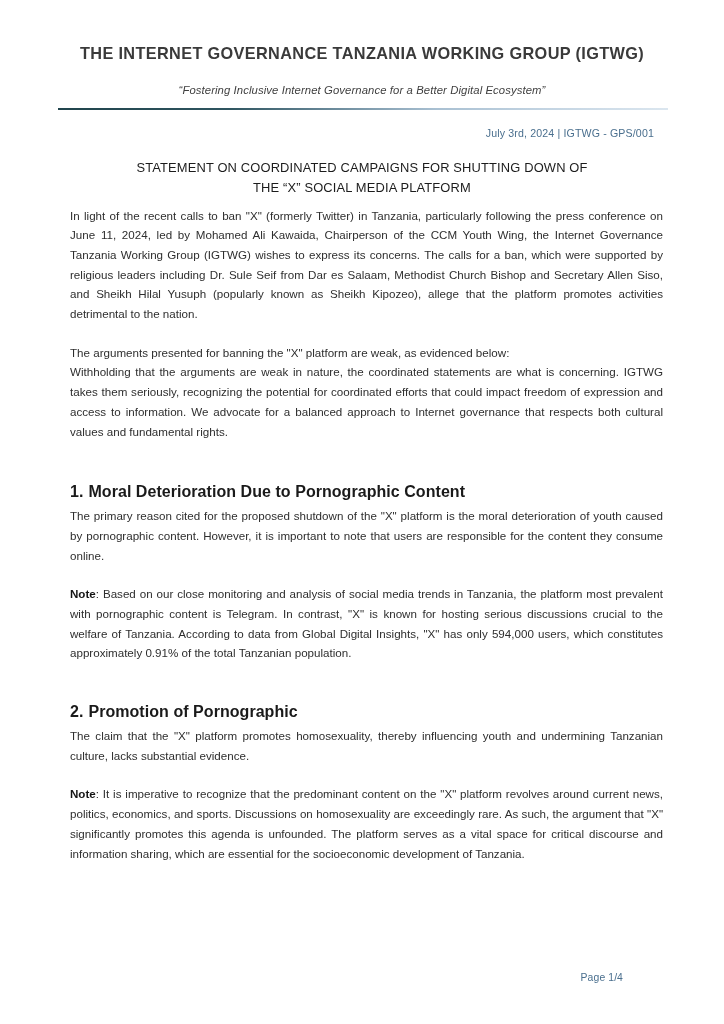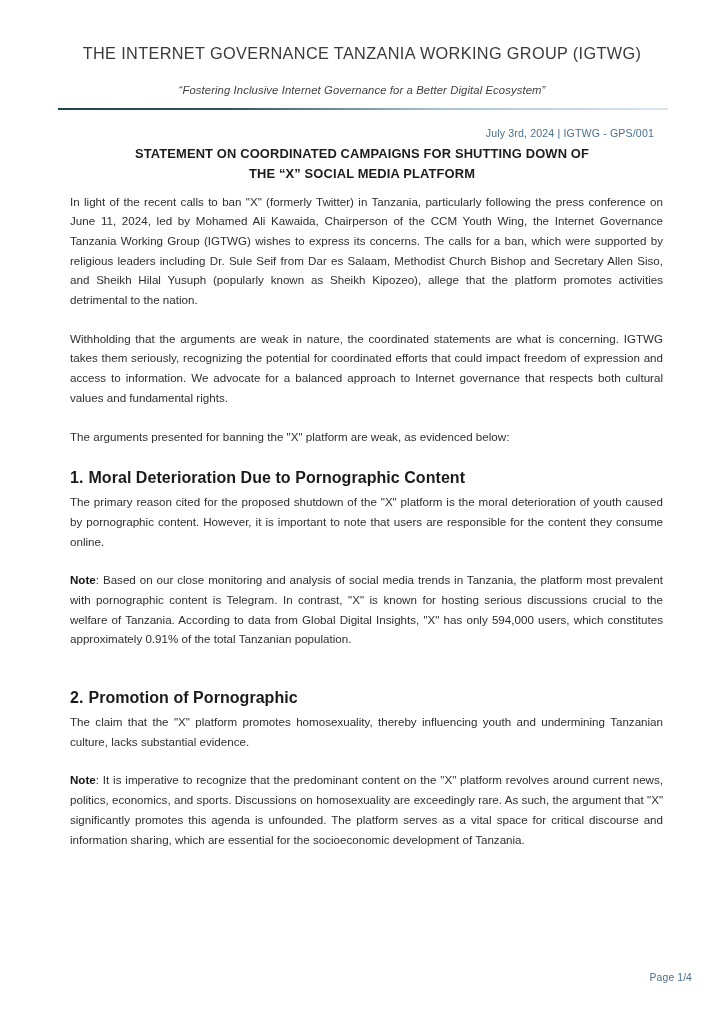--- a/index.html
+++ b/index.html
@@ -25,21 +25,21 @@
 
   
   .letterhead {
     padding-top: 44px;
     text-align: center;
   }
 
   .org-title {
     font-size: 16.3px;
     letter-spacing: 0.35px;
-    font-weight: 400;
+    font-weight: 700;
     color: #3a3a3a;
     line-height: 1.2;
     white-space: nowrap;
   }
 
   .tagline {
     margin-top: 20px;
     font-size: 11.3px;
     font-style: italic;
     color: #3f3f3f;
@@ -66,25 +66,25 @@
     margin-top: 17px;
     padding-right: 70px;
     text-align: right;
     font-size: 10.6px;
     color: #4a6f8e;
     letter-spacing: 0.15px;
   }
 
   
   .doc-title {
-    margin-top: 5px;
+    margin-top: 19px;
     padding: 0 80px;
     text-align: center;
     font-size: 12.9px;
-    font-weight: bold;
+    font-weight: normal;
     color: #1c1c1c;
     line-height: 1.55;
     letter-spacing: 0.15px;
   }
 
   
   .body-area {
     margin-top: 8px;
     padding: 0 61px 0 70px;
   }
@@ -118,23 +118,23 @@
 
   .note-label {
     font-weight: bold;
     color: #141414;
   }
 
   
   .footer {
     position: absolute;
     left: 0;
-    right: 0;
+    right: 17px;
     bottom: 41px;
-    padding-right: 32px;
+    padding-right: 84px;
     text-align: right;
     font-size: 10.4px;
     color: #4a6f8e;
     letter-spacing: 0.1px;
   }
 </style>
 </head>
 <body>
 
 <div class="page">
@@ -151,23 +151,23 @@
 
   <div class="doc-title">
     <div>STATEMENT ON COORDINATED CAMPAIGNS FOR SHUTTING DOWN OF</div>
     <div>THE “X” SOCIAL MEDIA PLATFORM</div>
   </div>
 
   <div class="body-area">
 
     <p class="para">In light of the recent calls to ban "X" (formerly Twitter) in Tanzania, particularly following the press conference on June 11, 2024, led by Mohamed Ali Kawaida, Chairperson of the CCM Youth Wing, the Internet Governance Tanzania Working Group (IGTWG) wishes to express its concerns. The calls for a ban, which were supported by religious leaders including Dr. Sule Seif from Dar es Salaam, Methodist Church Bishop and Secretary Allen Siso, and Sheikh Hilal Yusuph (popularly known as Sheikh Kipozeo), allege that the platform promotes activities detrimental to the nation.</p>
 
+    <p class="para tight">The arguments presented for banning the "X" platform are weak, as evidenced below:</p>
+
     <p class="para">Withholding that the arguments are weak in nature, the coordinated statements are what is concerning. IGTWG takes them seriously, recognizing the potential for coordinated efforts that could impact freedom of expression and access to information. We advocate for a balanced approach to Internet governance that respects both cultural values and fundamental rights.</p>
-
-    <p class="para tight">The arguments presented for banning the "X" platform are weak, as evidenced below:</p>
 
     <div class="spacer-md"></div>
 
     <h3 class="section-heading">
       <span class="num">1.</span><span>Moral Deterioration Due to Pornographic Content</span>
     </h3>
 
     <p class="para">The primary reason cited for the proposed shutdown of the "X" platform is the moral deterioration of youth caused by pornographic content. However, it is important to note that users are responsible for the content they consume online.</p>
 
     <p class="para">

